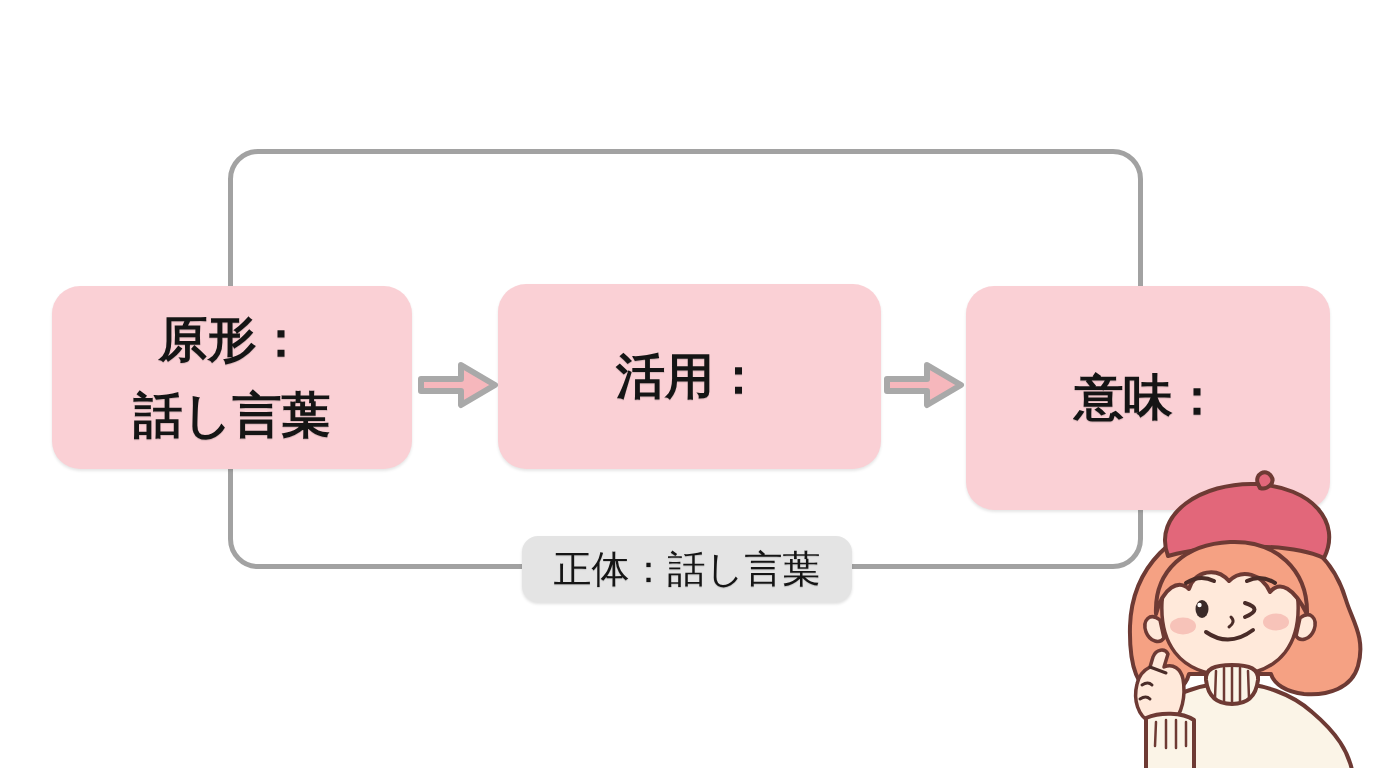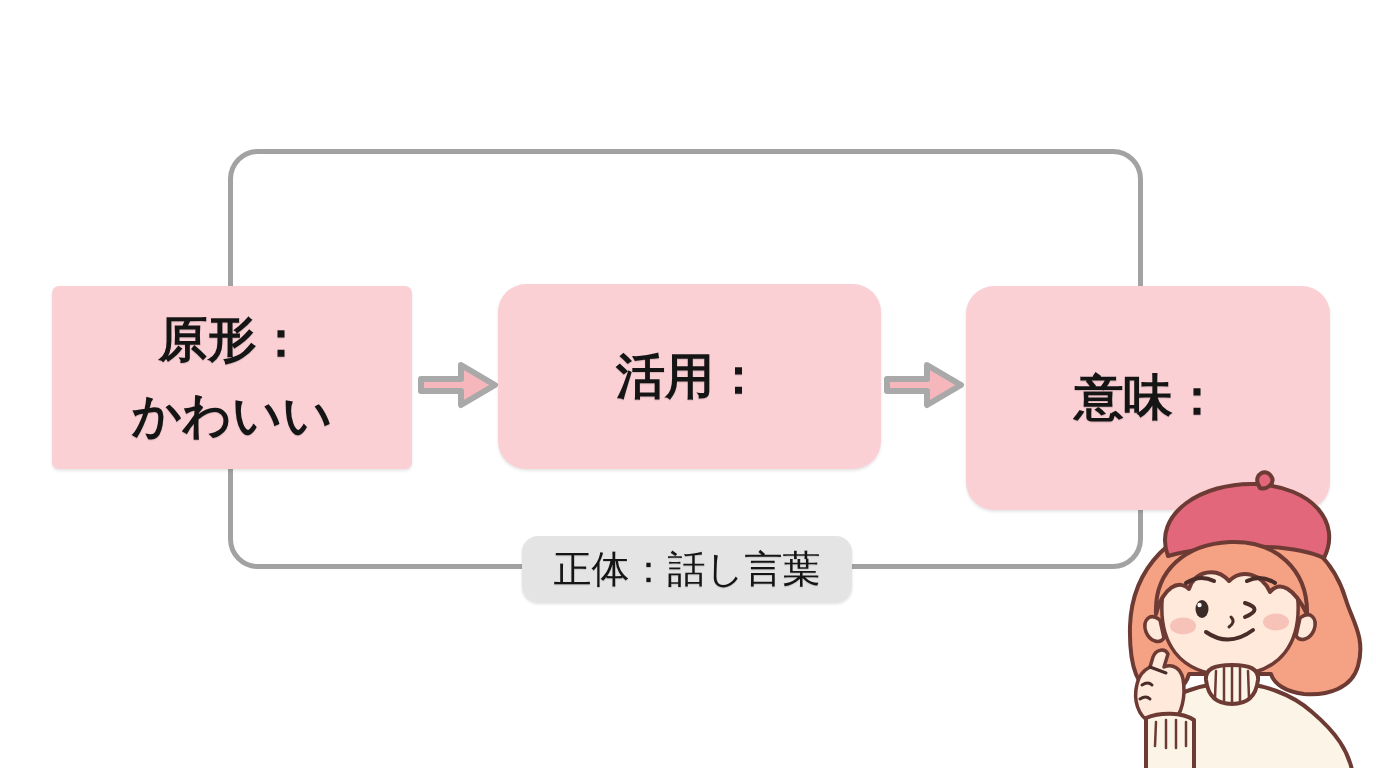--- a/index.html
+++ b/index.html
@@ -52,21 +52,21 @@
     z-index:2;
   }
   .flow-box .line{
     color:var(--box-text);
     font-size:49px;
     font-weight:700;
     line-height:1.55;
     white-space:nowrap;
     text-shadow:0 1px 1px rgba(0,0,0,0.15);
   }
-  #box-base-form   {left:52px;  top:286px; width:360px; height:183px;border-radius:7px;}
+  #box-base-form   {left:52px;  top:286px; width:360px; height:183px;}
   #box-conjugation {left:498px; top:284px; width:383px; height:185px;}
   #box-meaning     {left:966px; top:286px; width:364px; height:224px;}
 
   .flow-arrow{
     position:absolute;
     width:90px; height:66px;
     z-index:3;
   }
   #arrow-1{left:412px; top:352px;}
   #arrow-2{left:878px; top:352px;}
@@ -117,21 +117,21 @@
 </style>
 </head>
 <body>
 
 <div class="stage">
 
   <div class="flow-frame"></div>
 
   <div class="flow-box" id="box-base-form">
     <div class="line">原形：</div>
-    <div class="line">かわいい</div>
+    <div class="line">話し言葉</div>
   </div>
 
   <svg class="flow-arrow" id="arrow-1" viewBox="0 0 90 66" aria-hidden="true">
     <path class="arrow-shape" d="M9 27 L49 27 L49 13 L83 33 L49 53 L49 39 L9 39 Z"></path>
   </svg>
 
   <div class="flow-box" id="box-conjugation">
     <div class="line">活用：</div>
   </div>
 

